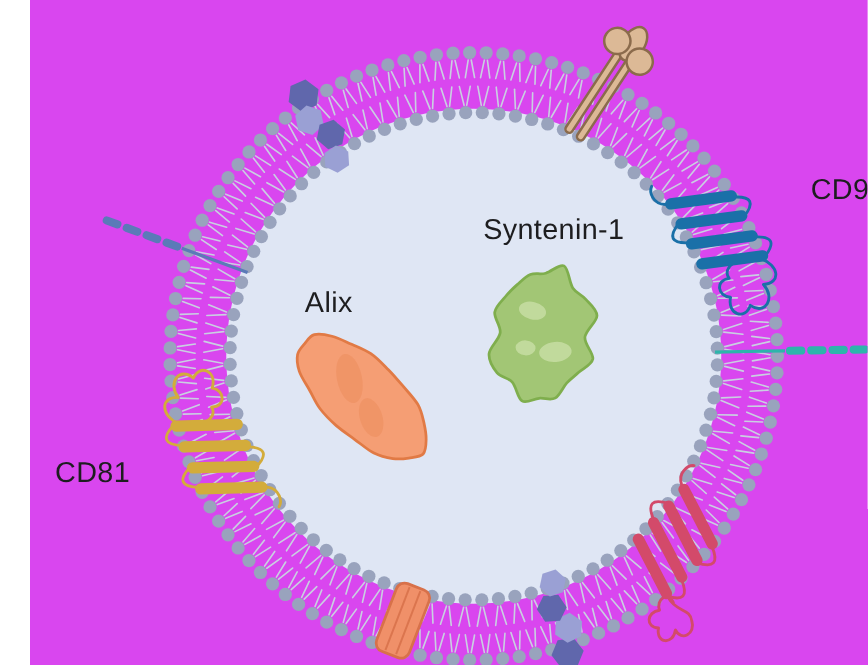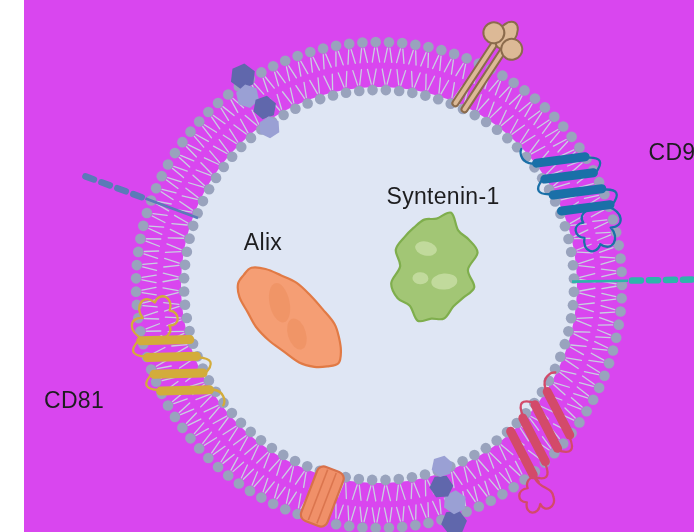--- a/index.html
+++ b/index.html
@@ -741,16 +741,16 @@
           <path d="M 36 -20 C 48 -32, 62 -26, 56 -13 C 70 -17, 79 -3, 66 4 C 75 13, 64 24, 53 15 C 48 24, 35 20, 39 9 C 28 11, 26 -8, 36 -20" fill="none" stroke="#1a70a8" stroke-width="2.3" stroke-linecap="round" stroke-linejoin="round"></path>
           <rect x="-31.5" y="-29" width="9" height="58" rx="4.5" fill="#1a70a8" transform="rotate(20 -27 0)"></rect>
           <rect x="-13.5" y="-29" width="9" height="58" rx="4.5" fill="#1a70a8" transform="rotate(20 -9 0)"></rect>
           <rect x="4.5" y="-29" width="9" height="58" rx="4.5" fill="#1a70a8" transform="rotate(20 9 0)"></rect>
           <rect x="22.5" y="-29" width="9" height="58" rx="4.5" fill="#1a70a8" transform="rotate(20 27 0)"></rect>
         </g>
       </g>
     </svg>
 
   <div class="label" style="left:648px;top:152px">CD9</div>
-  <div class="label" style="left:50px;top:400px">CD81</div>
+  <div class="label" style="left:50px;top:378px">CD81</div>
   <div class="label" style="left:239px;top:242px">Alix</div>
-  <div class="label" style="left:419px;top:196px">Syntenin-1</div>
+  <div class="label" style="left:419px;top:184px">Syntenin-1</div>
 </div>
 
 </body></html>

